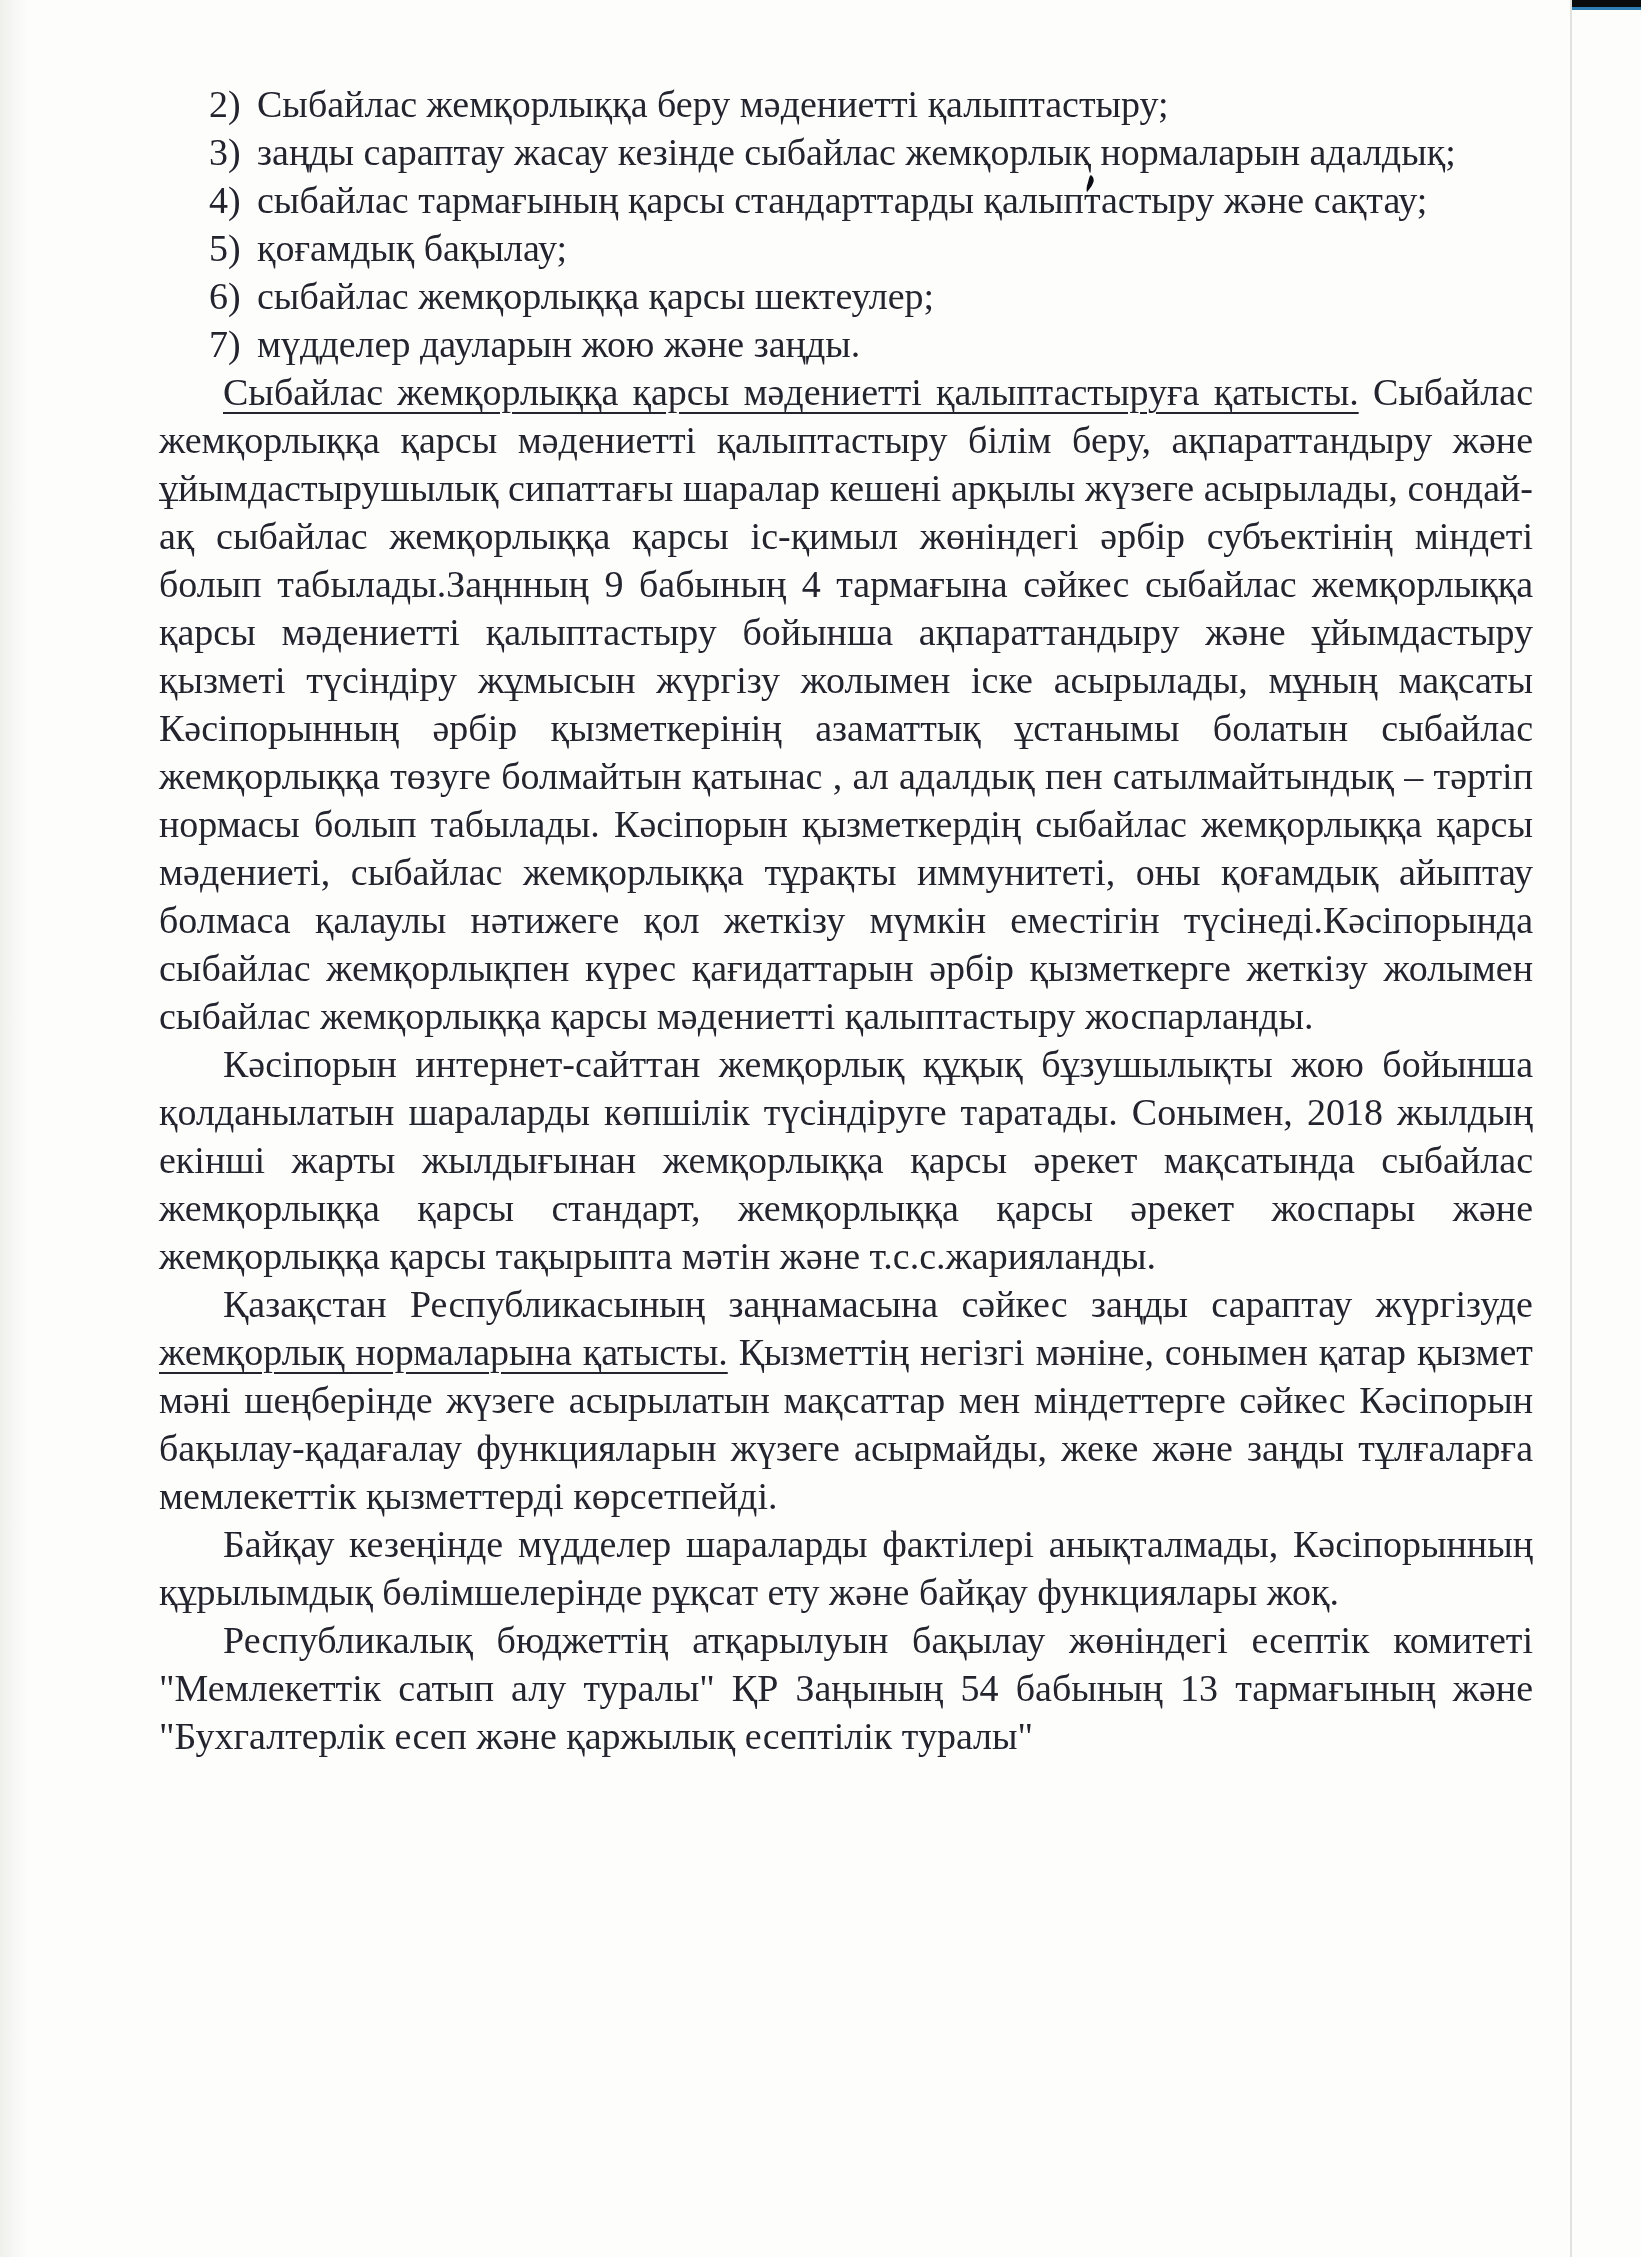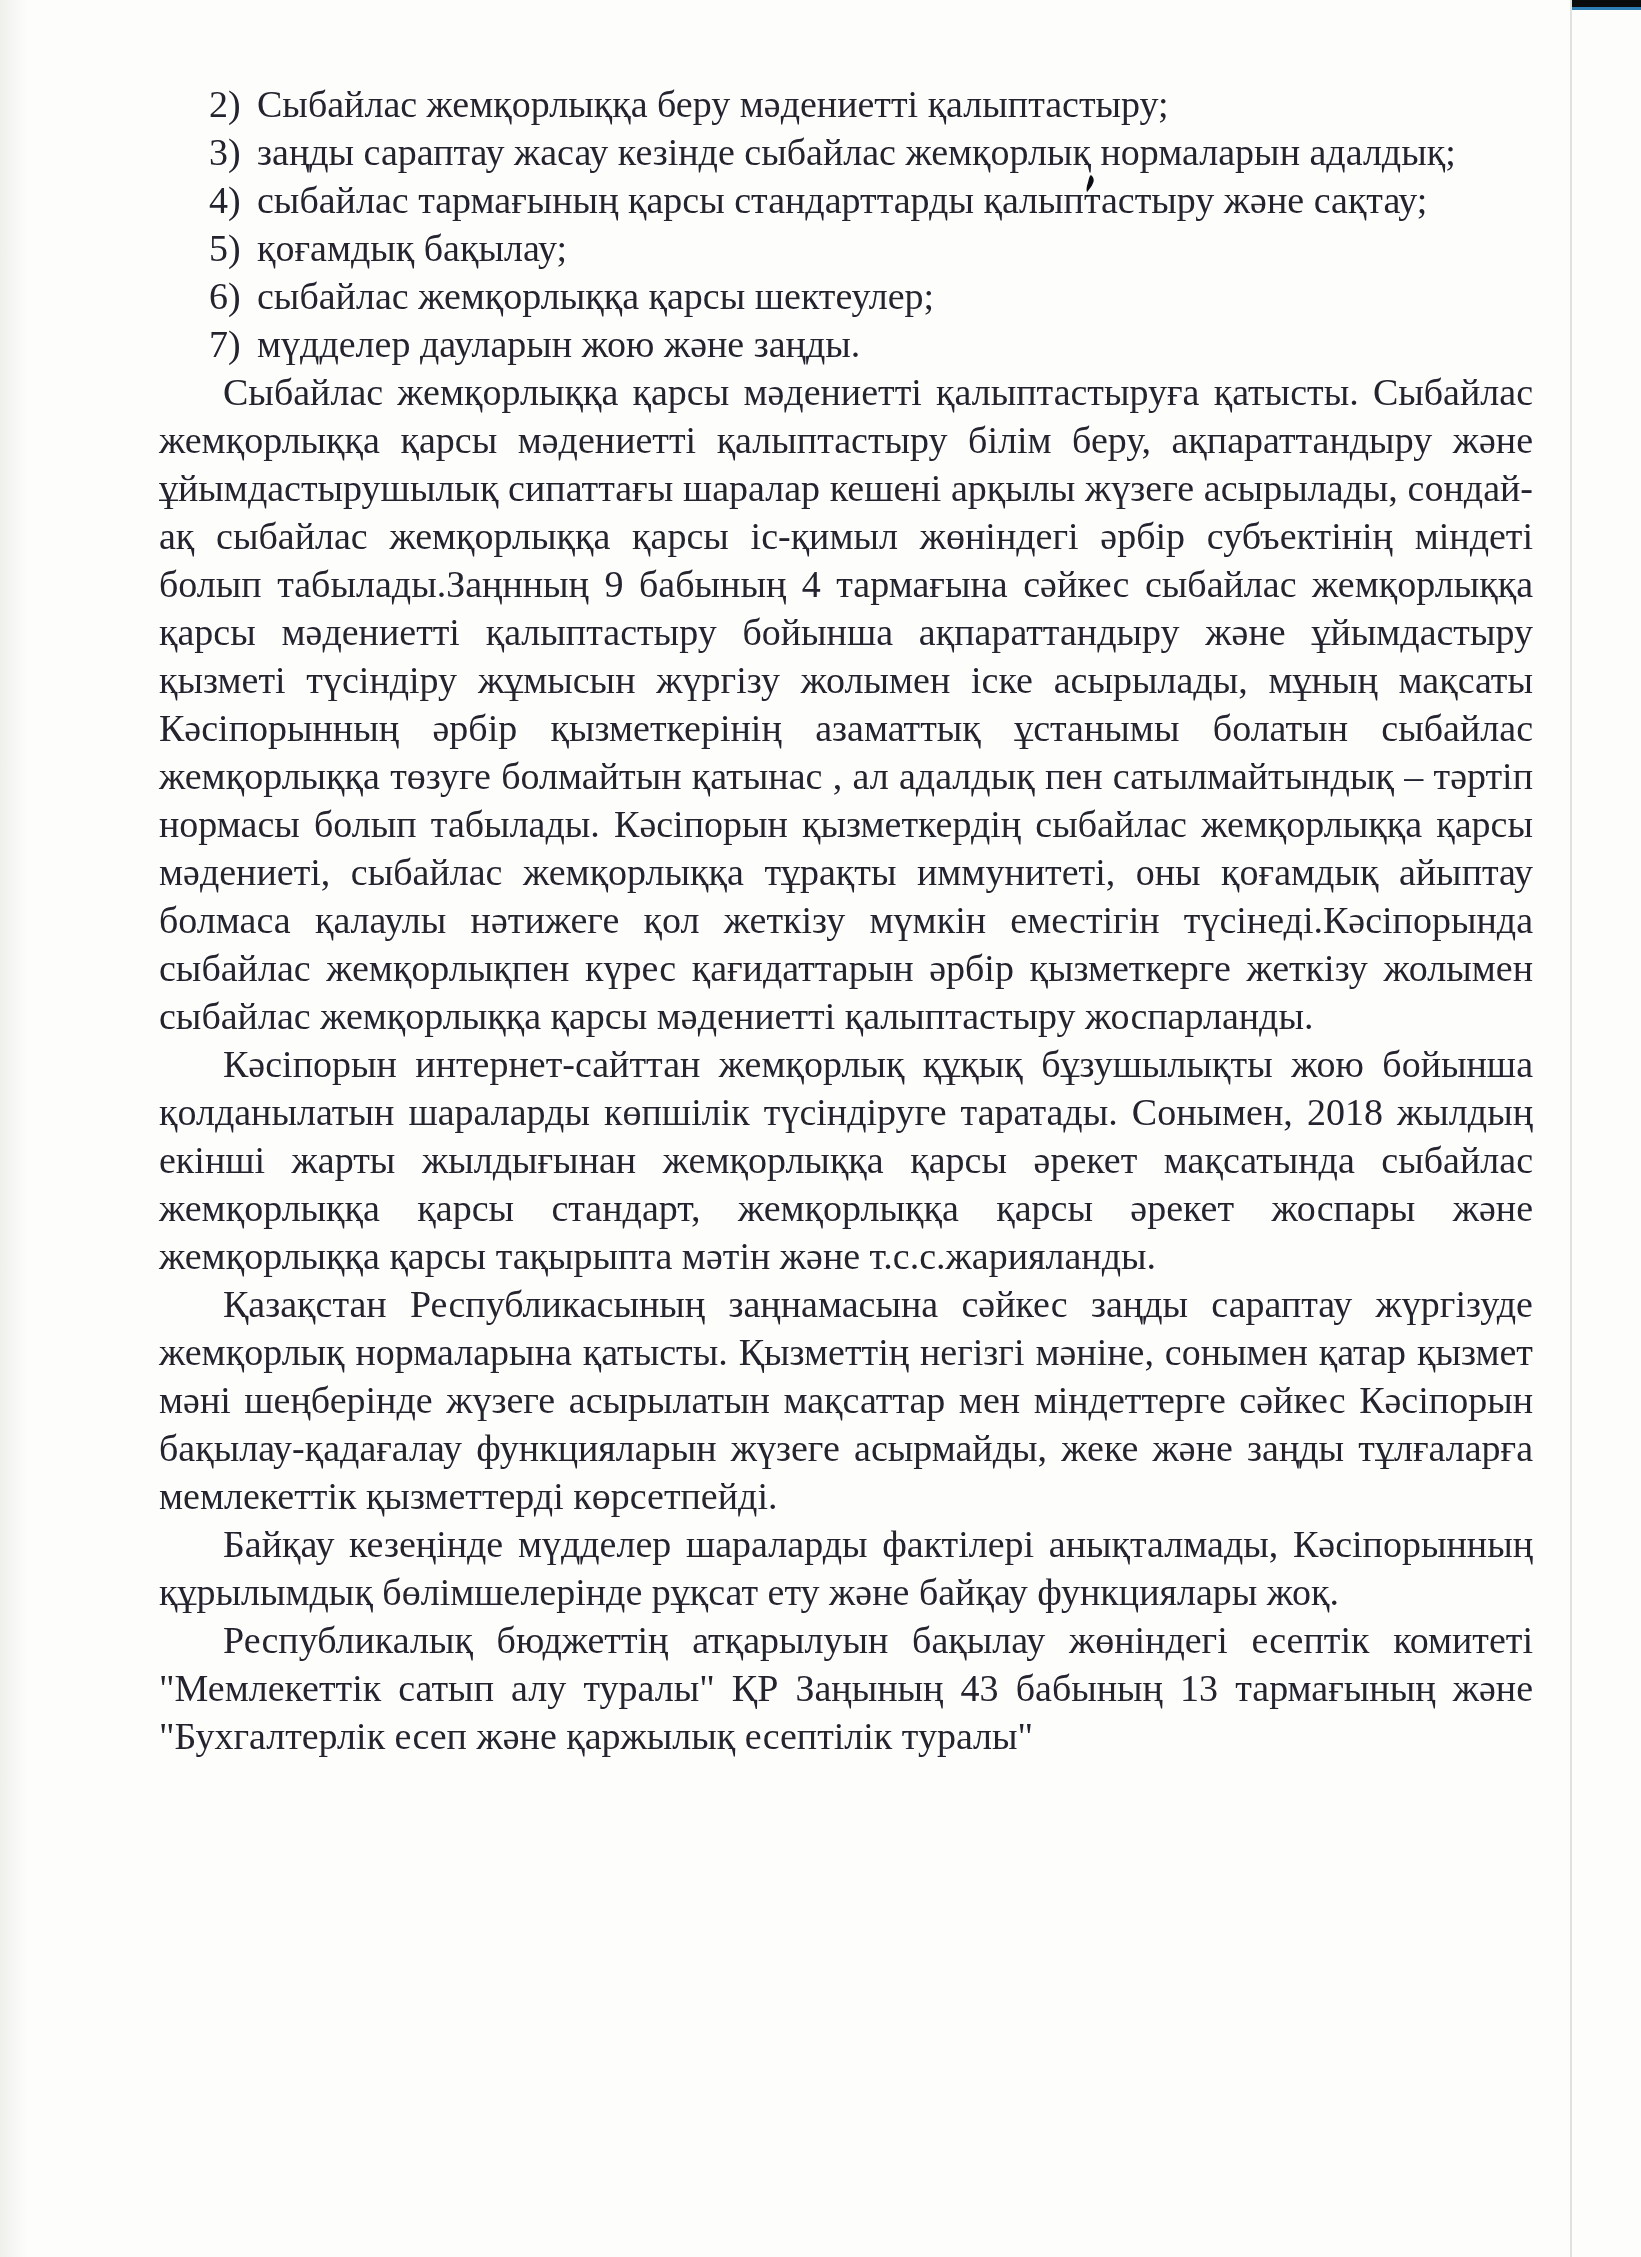--- a/index.html
+++ b/index.html
@@ -72,20 +72,21 @@
   }
   ol.num-list .li-text {
     text-align: justify;
   }
   .paras p.para {
     margin: 0;
     text-indent: 64px;
     text-align: justify;
   }
   .u {
+    text-decoration: underline;
     text-decoration-thickness: 2.4px;
     text-underline-offset: 6.8px;
     margin-top: 32px;
   }
 </style>
 </head>
 <body>
 
 <div class="page">
   <div class="edge-shade"></div>
@@ -123,17 +124,17 @@
         <li>
           <span class="num">7)</span>
           <span class="li-text">мүдделер дауларын жою және заңды.</span>
         </li>
       </ol>
     <div class="paras">
         <p class="para"><span class="u">Сыбайлас жемқорлыққа қарсы мәдениетті қалыптастыруға қатысты.</span><span class=""> Сыбайлас жемқорлыққа қарсы мәдениетті қалыптастыру білім беру, ақпараттандыру және ұйымдастырушылық сипаттағы шаралар кешені арқылы жүзеге асырылады, сондай-ақ сыбайлас жемқорлыққа қарсы іс-қимыл жөніндегі әрбір субъектінің міндеті болып табылады.Заңнның 9 бабының 4 тармағына сәйкес сыбайлас жемқорлыққа қарсы мәдениетті қалыптастыру бойынша ақпараттандыру және ұйымдастыру қызметі түсіндіру жұмысын жүргізу жолымен іске асырылады, мұның мақсаты Кәсіпорынның әрбір қызметкерінің азаматтық ұстанымы болатын сыбайлас жемқорлыққа төзуге болмайтын қатынас , ал адалдық пен сатылмайтындық – тәртіп нормасы болып табылады. Кәсіпорын қызметкердің сыбайлас жемқорлыққа қарсы мәдениеті, сыбайлас жемқорлыққа тұрақты иммунитеті, оны қоғамдық айыптау болмаса қалаулы нәтижеге қол жеткізу мүмкін еместігін түсінеді.Кәсіпорында сыбайлас жемқорлықпен күрес қағидаттарын әрбір қызметкерге жеткізу жолымен сыбайлас жемқорлыққа қарсы мәдениетті қалыптастыру жоспарланды.</span></p>
         <p class="para"><span class="">Кәсіпорын интернет-сайттан жемқорлық құқық бұзушылықты жою бойынша қолданылатын шараларды көпшілік түсіндіруге таратады. Сонымен, 2018 жылдың екінші жарты жылдығынан жемқорлыққа қарсы әрекет мақсатында сыбайлас жемқорлыққа қарсы стандарт, жемқорлыққа қарсы әрекет жоспары және жемқорлыққа қарсы тақырыпта мәтін және т.с.с.жарияланды.</span></p>
         <p class="para"><span class="">Қазақстан Республикасының заңнамасына сәйкес заңды сараптау жүргізуде </span><span class="u">жемқорлық нормаларына қатысты.</span><span class=""> Қызметтің негізгі мәніне, сонымен қатар қызмет мәні шеңберінде жүзеге асырылатын мақсаттар мен міндеттерге сәйкес Кәсіпорын бақылау-қадағалау функцияларын жүзеге асырмайды, жеке және заңды тұлғаларға мемлекеттік қызметтерді көрсетпейді.</span></p>
         <p class="para"><span class="">Байқау кезеңінде мүдделер шараларды фактілері анықталмады, Кәсіпорынның құрылымдық бөлімшелерінде рұқсат ету және байқау функциялары жоқ.</span></p>
-        <p class="para"><span class="">Республикалық бюджеттің атқарылуын бақылау жөніндегі есептік комитеті "Мемлекеттік сатып алу туралы" ҚР Заңының 43 бабының 13 тармағының және "Бухгалтерлік есеп және қаржылық есептілік туралы"</span></p>
+        <p class="para"><span class="">Республикалық бюджеттің атқарылуын бақылау жөніндегі есептік комитеті "Мемлекеттік сатып алу туралы" ҚР Заңының 54 бабының 13 тармағының және "Бухгалтерлік есеп және қаржылық есептілік туралы"</span></p>
       </div>
   </div>
 </div>
 
 
 </body></html>

